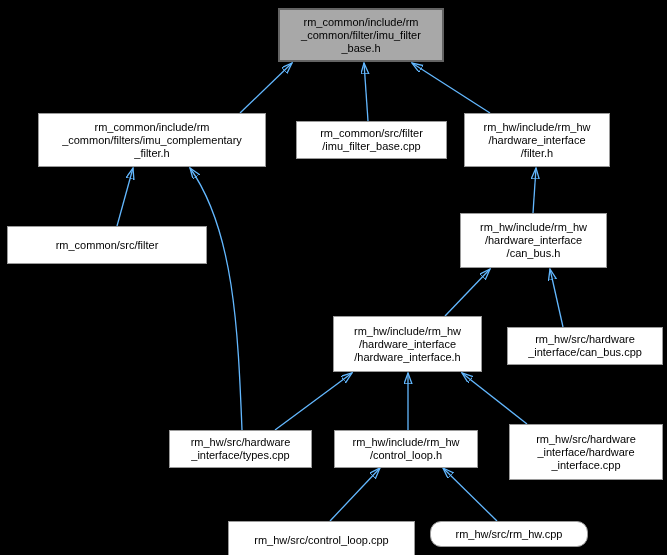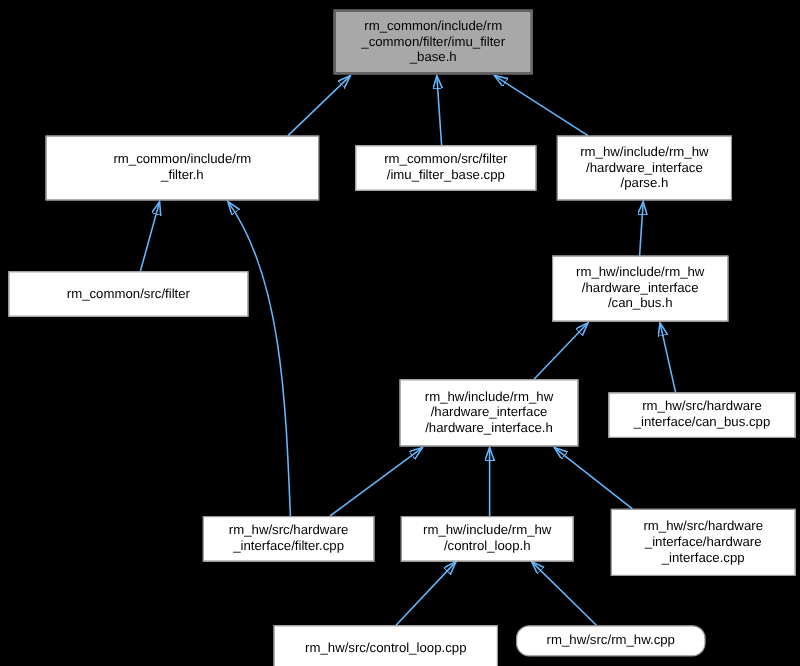--- a/index.html
+++ b/index.html
@@ -50,51 +50,52 @@
       <path d="M497,521 L443,468" marker-end="url(#arrowhead)"></path>
     </svg>
   <div id="nodes">
       <div class="node highlighted" style="left: 278px; top: 8px; width: 166px; height: 54px;">
         <div class="node-line">rm_common/include/rm</div>
         <div class="node-line">_common/filter/imu_filter</div>
         <div class="node-line">_base.h</div>
       </div>
       <div class="node" style="left: 38px; top: 113px; width: 228px; height: 54px;">
         <div class="node-line">rm_common/include/rm</div>
+        <div class="node-line">_common/filters/imu_complementary</div>
         <div class="node-line">_filter.h</div>
       </div>
       <div class="node" style="left: 296px; top: 121px; width: 151px; height: 38px;">
         <div class="node-line">rm_common/src/filter</div>
         <div class="node-line">/imu_filter_base.cpp</div>
       </div>
       <div class="node" style="left: 464px; top: 113px; width: 146px; height: 54px;">
         <div class="node-line">rm_hw/include/rm_hw</div>
         <div class="node-line">/hardware_interface</div>
-        <div class="node-line">/parse.h</div>
+        <div class="node-line">/filter.h</div>
       </div>
       <div class="node" style="left: 7px; top: 226px; width: 200px; height: 38px;">
         <div class="node-line">rm_common/src/filter</div>
       </div>
       <div class="node" style="left: 460px; top: 213px; width: 147px; height: 55px;">
         <div class="node-line">rm_hw/include/rm_hw</div>
         <div class="node-line">/hardware_interface</div>
         <div class="node-line">/can_bus.h</div>
       </div>
       <div class="node" style="left: 333px; top: 316px; width: 149px; height: 56px;">
         <div class="node-line">rm_hw/include/rm_hw</div>
         <div class="node-line">/hardware_interface</div>
         <div class="node-line">/hardware_interface.h</div>
       </div>
       <div class="node" style="left: 507px; top: 327px; width: 156px; height: 38px;">
         <div class="node-line">rm_hw/src/hardware</div>
         <div class="node-line">_interface/can_bus.cpp</div>
       </div>
       <div class="node" style="left: 169px; top: 430px; width: 143px; height: 38px;">
         <div class="node-line">rm_hw/src/hardware</div>
-        <div class="node-line">_interface/filter.cpp</div>
+        <div class="node-line">_interface/types.cpp</div>
       </div>
       <div class="node" style="left: 334px; top: 430px; width: 144px; height: 38px;">
         <div class="node-line">rm_hw/include/rm_hw</div>
         <div class="node-line">/control_loop.h</div>
       </div>
       <div class="node" style="left: 509px; top: 424px; width: 154px; height: 56px;">
         <div class="node-line">rm_hw/src/hardware</div>
         <div class="node-line">_interface/hardware</div>
         <div class="node-line">_interface.cpp</div>
       </div>

